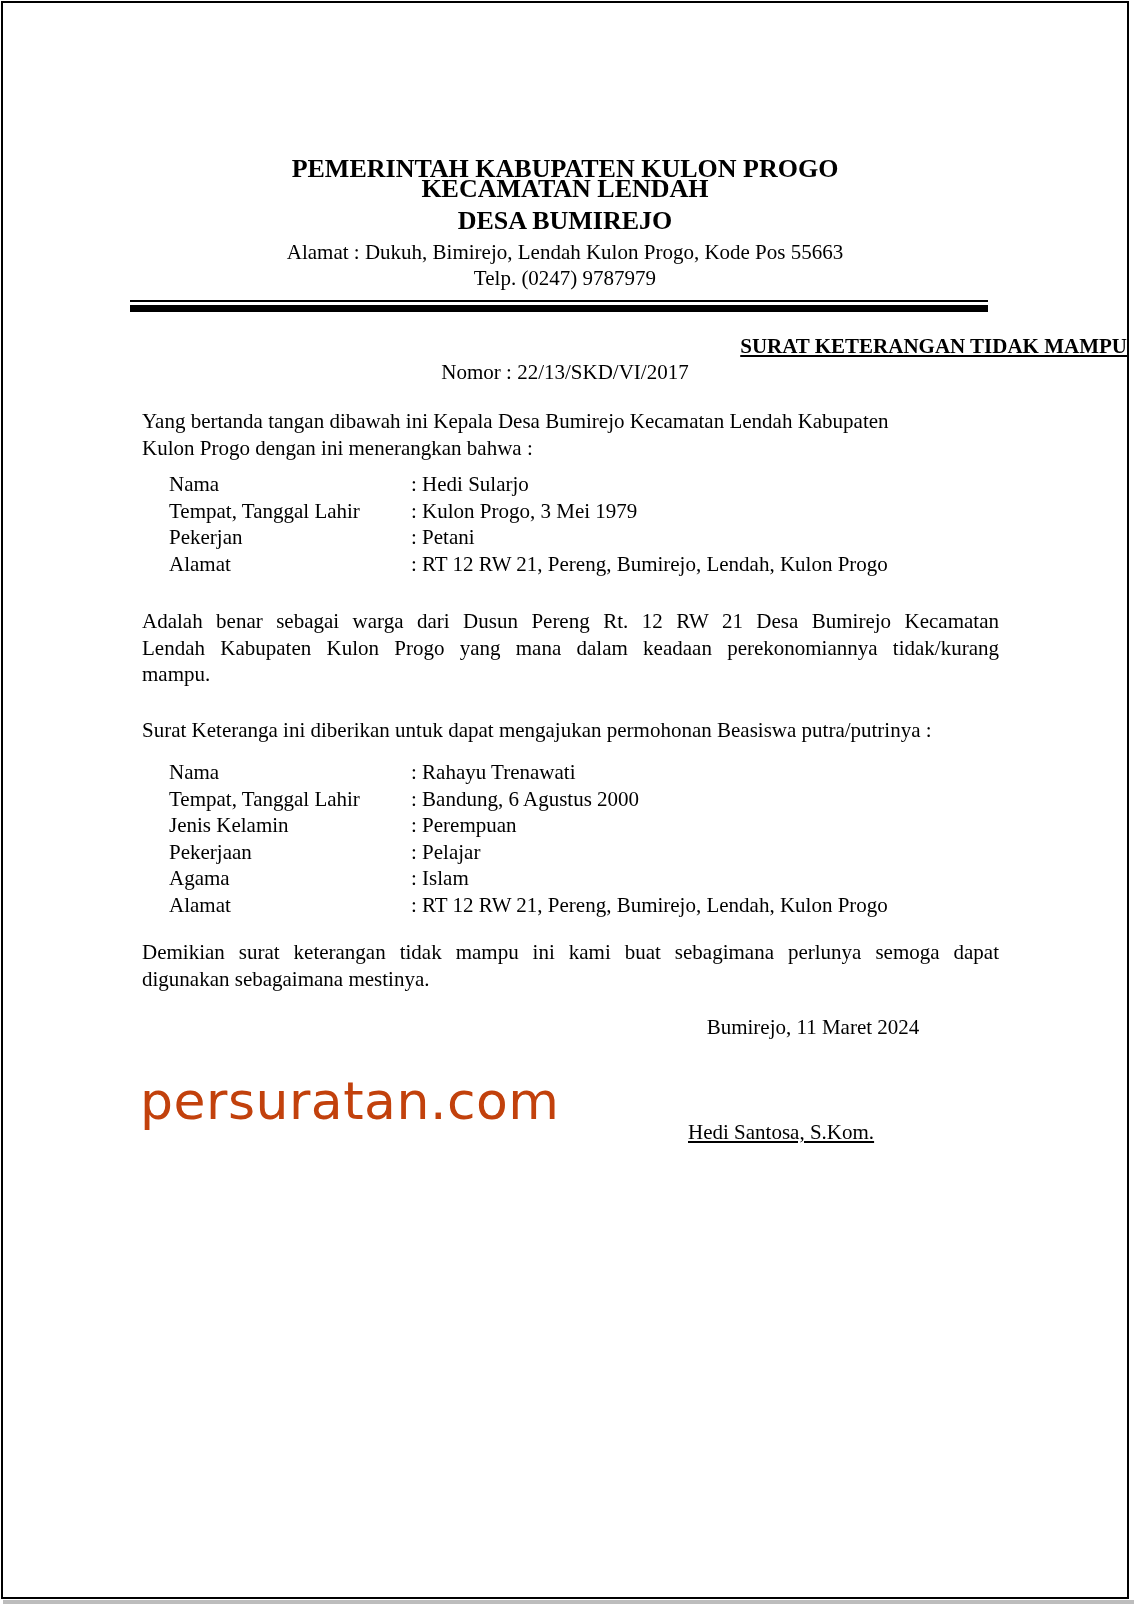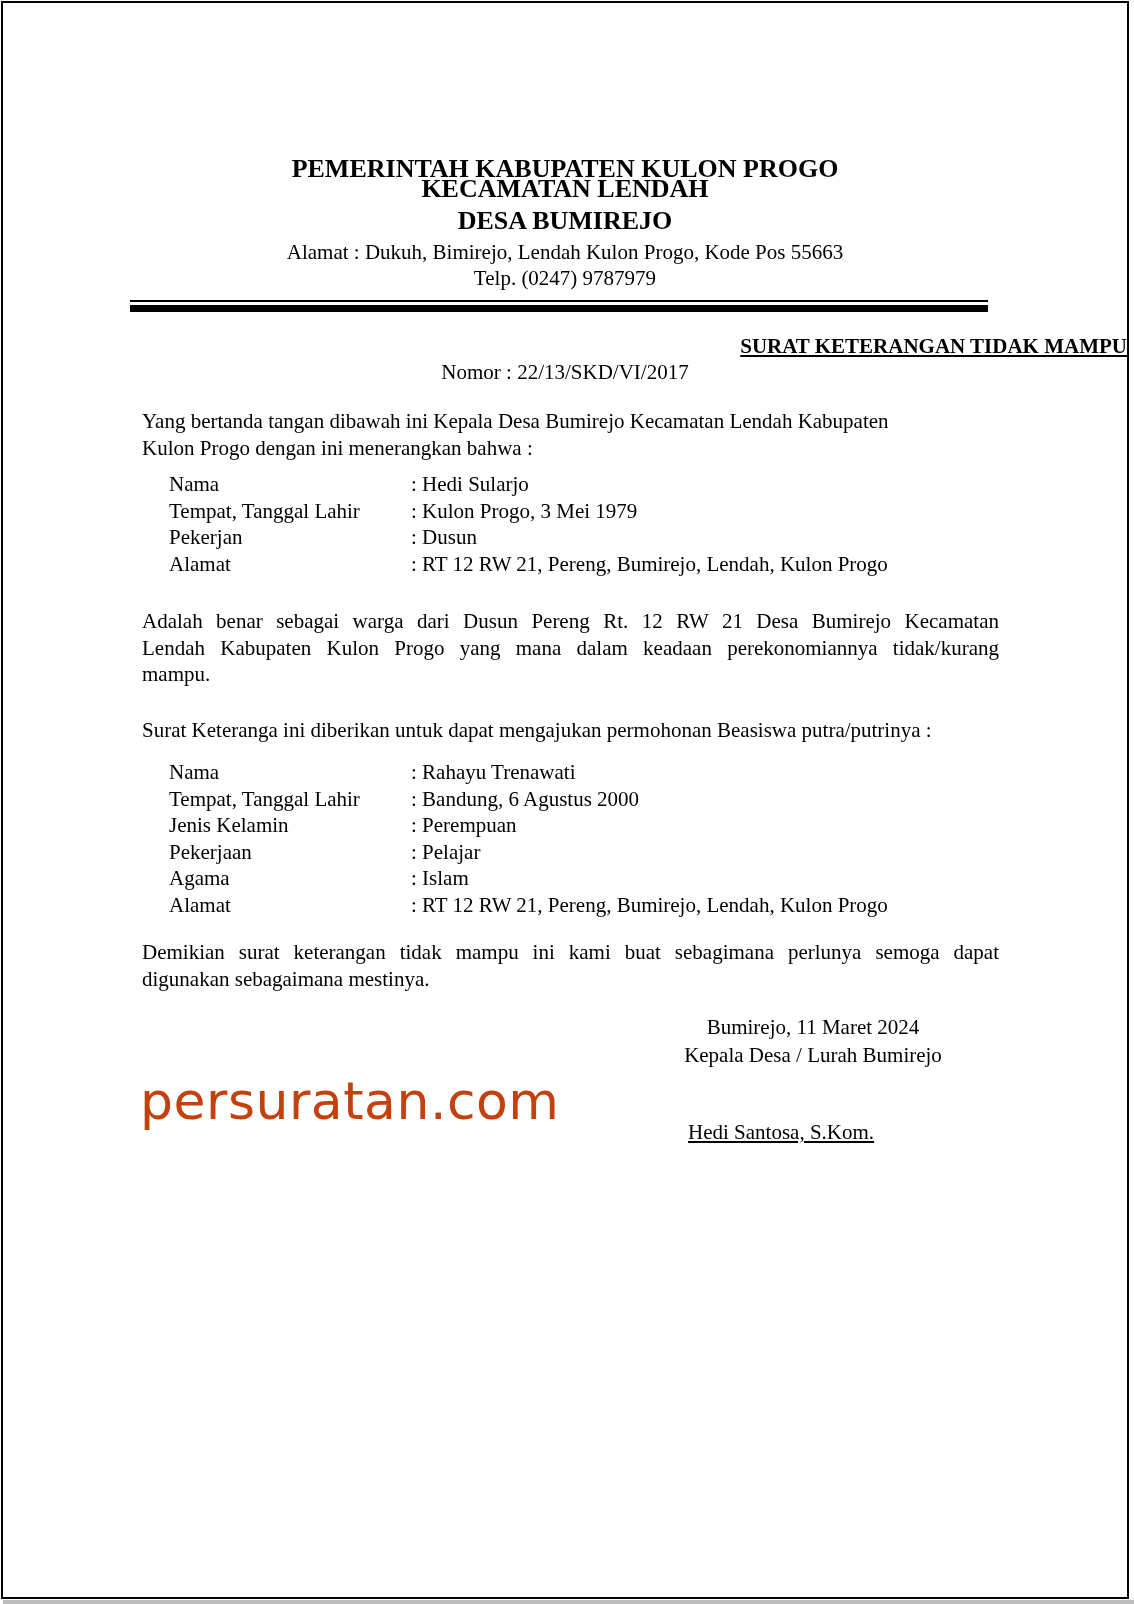--- a/index.html
+++ b/index.html
@@ -54,21 +54,21 @@
     <div class="row">
         <span class="lbl">Nama</span>
         <span>: Hedi Sularjo</span>
       </div>
     <div class="row">
         <span class="lbl">Tempat, Tanggal Lahir</span>
         <span>: Kulon Progo, 3 Mei 1979</span>
       </div>
     <div class="row">
         <span class="lbl">Pekerjan</span>
-        <span>: Dusun</span>
+        <span>: Petani</span>
       </div>
     <div class="row">
         <span class="lbl">Alamat</span>
         <span>: RT 12 RW 21, Pereng, Bumirejo, Lendah, Kulon Progo</span>
       </div>
   </div>
 
   <div class="para" style="top:605px;">
     <div style="text-align-last:justify;">Adalah benar sebagai warga dari Dusun Pereng Rt. 12 RW 21 Desa Bumirejo Kecamatan</div>
     <div style="text-align-last:justify;">Lendah Kabupaten Kulon Progo yang mana dalam keadaan perekonomiannya tidak/kurang</div>
@@ -104,19 +104,18 @@
       </div>
   </div>
 
   <div class="para" style="top:936px;">
     <div style="text-align-last:justify;">Demikian surat keterangan tidak mampu ini kami buat sebagimana perlunya semoga dapat</div>
     <div>digunakan sebagaimana mestinya.</div>
   </div>
 
   <div class="sign" style="top:1010px;">
     <div class="c">Bumirejo, 11 Maret 2024</div>
-    <div class="c">Kepala Desa / Lurah Bumirejo</div>
   </div>
 
   <div class="signer">Hedi Santosa, S.Kom.</div>
 
   <div class="watermark">persuratan.com</div>
 </div>
 
 </body></html>

